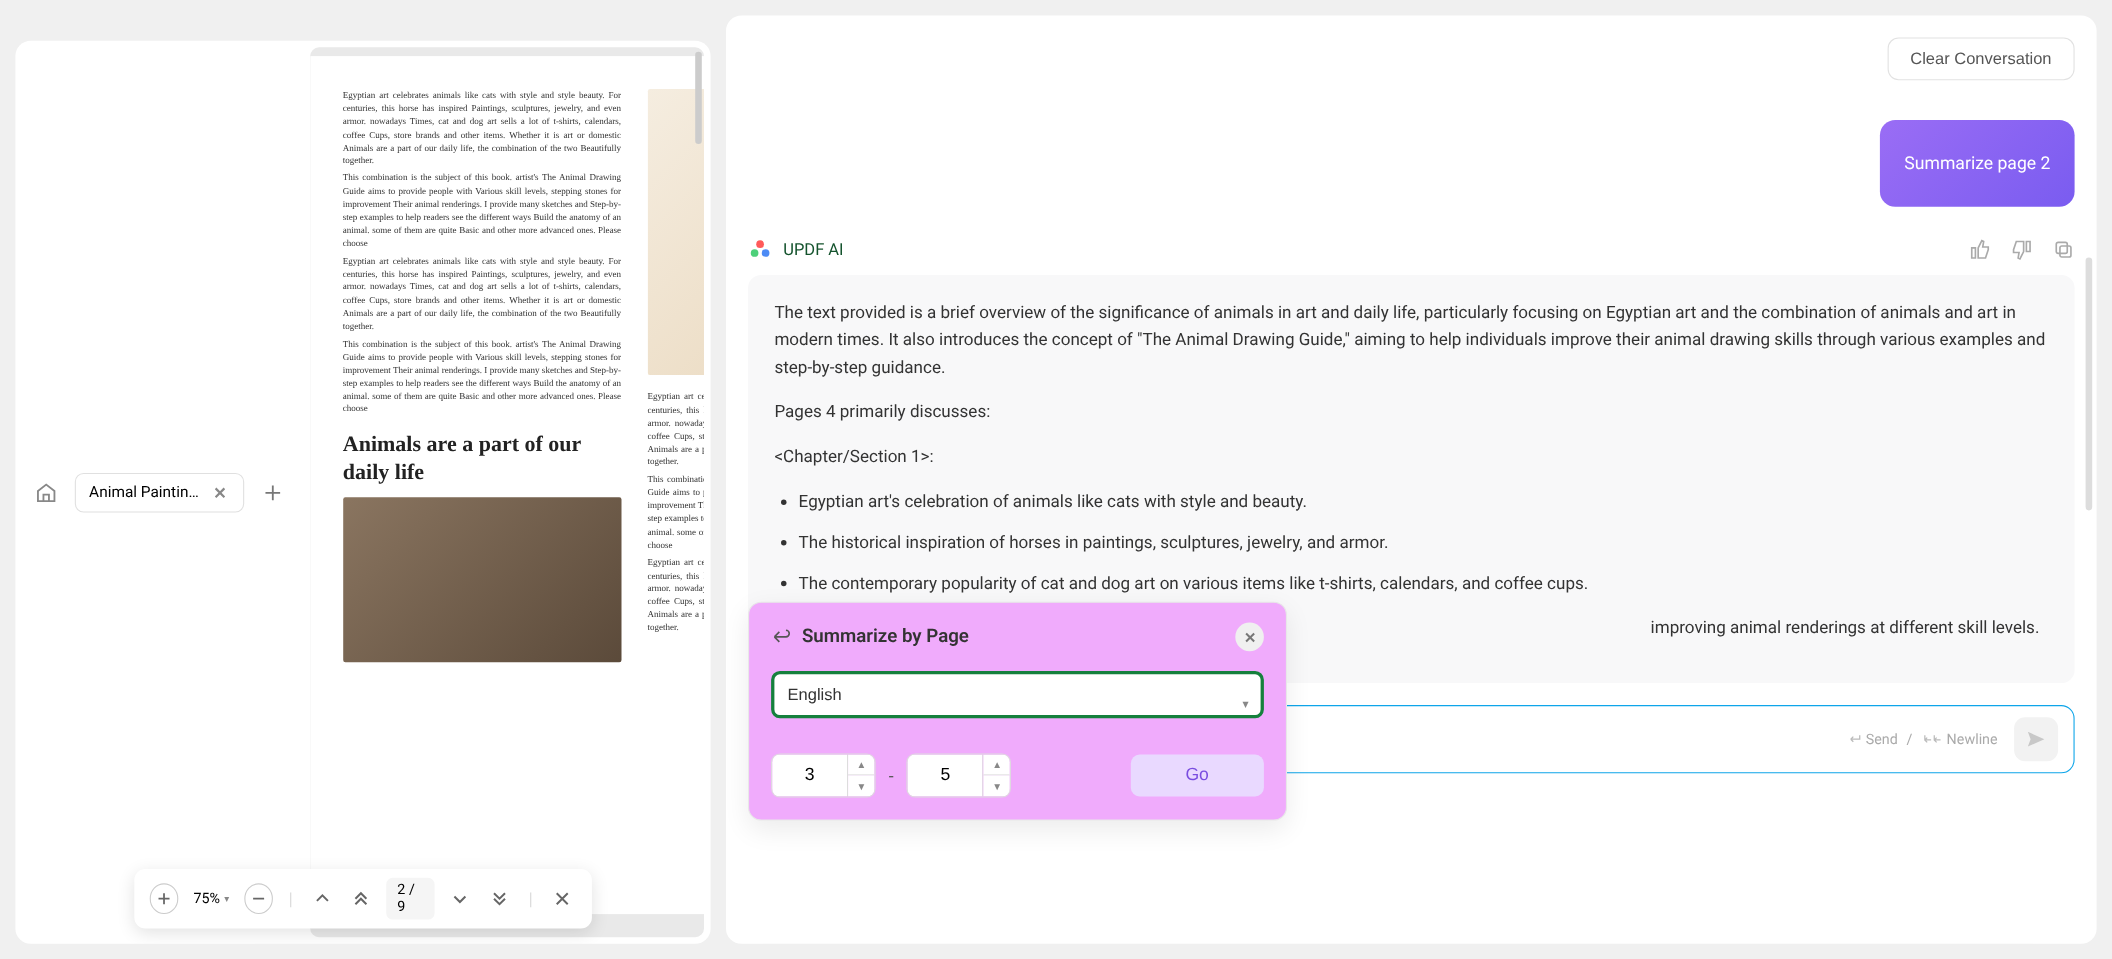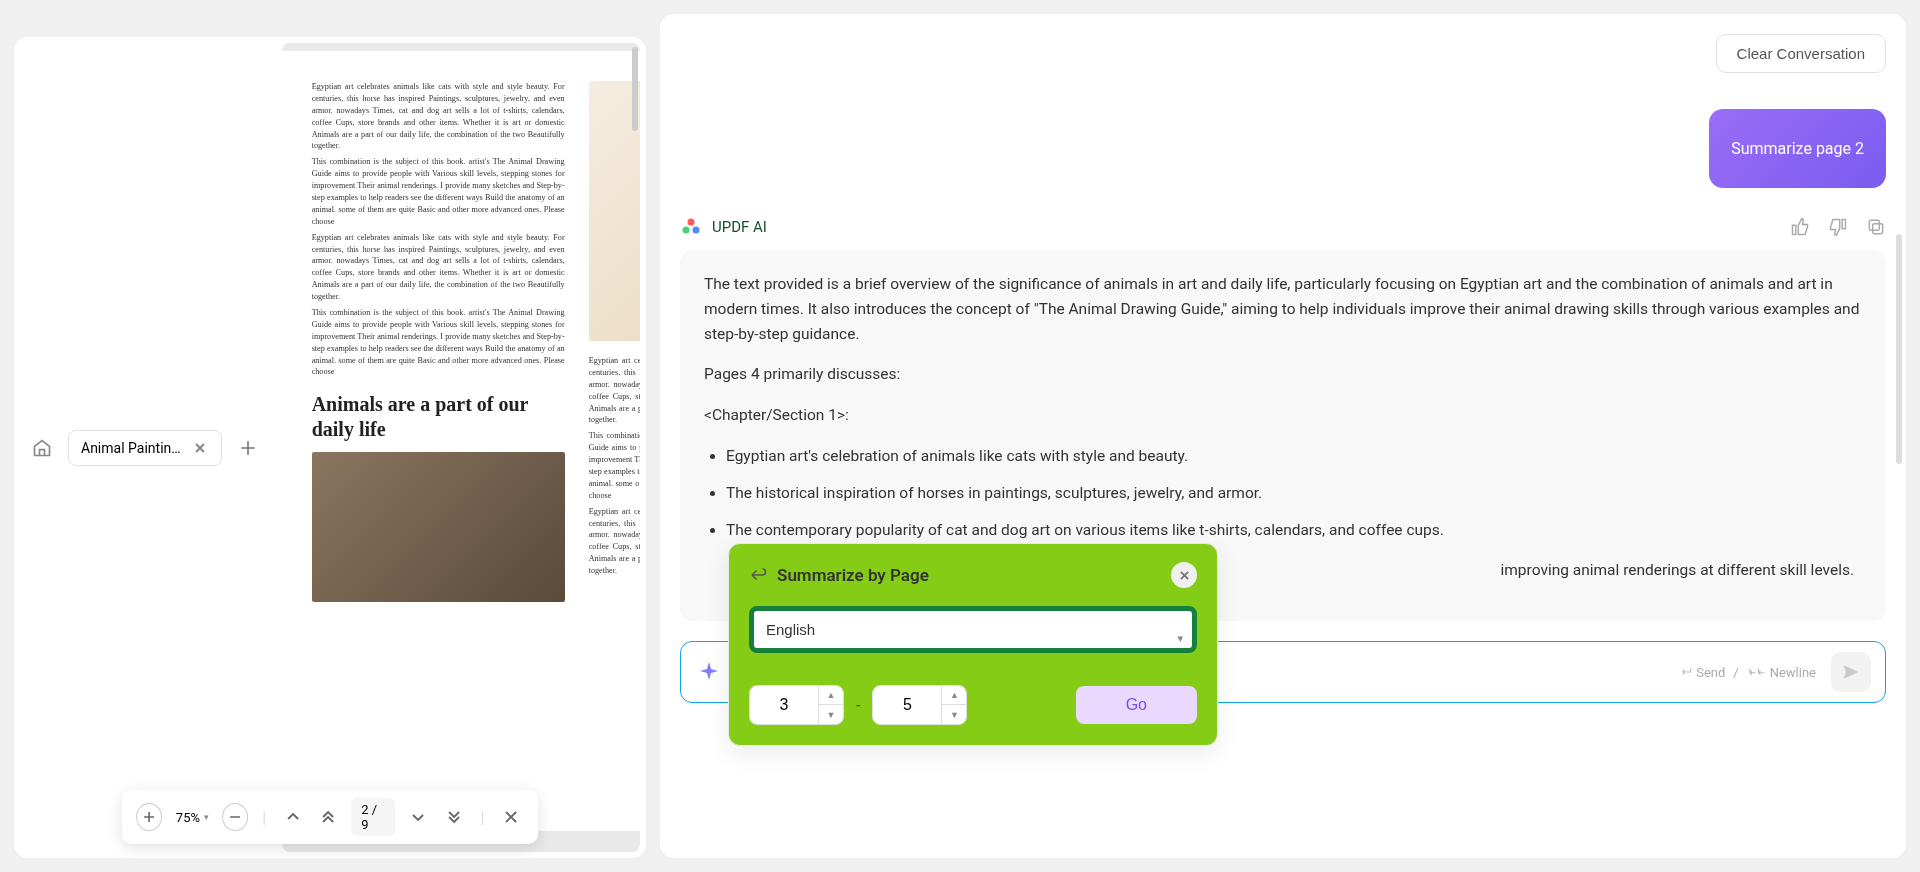--- a/index.html
+++ b/index.html
@@ -218,26 +218,25 @@
 .ai-body p { margin-bottom: 16px; }
 .ai-body ul { margin: 6px 0 16px 22px; }
 .ai-body li { margin-bottom: 12px; }
 
 
 .popover {
   position: absolute;
   left: 20px;
   bottom: 112px;
   width: 490px;
-  background: #84cc16;
+  background: #f0abfc;
   border: 1px solid #e8e8e8;
   border-radius: 12px;
   padding: 18px 20px 20px 20px;
   box-shadow: 0 8px 24px rgba(0,0,0,.08);
-  margin-left: 48px;
 }
 .popover-head {
   display: flex;
   align-items: center;
   gap: 10px;
   margin-bottom: 18px;
 }
 .popover-head .icon { color: #555; }
 .popover-title { font-size: 17px; font-weight: 600; color: #333; }
 .popover-close {
@@ -245,21 +244,21 @@
   width: 26px; height: 26px;
   border-radius: 50%;
   background: #f0f0f0;
   display: flex; align-items: center; justify-content: center;
   cursor: pointer;
   color: #666;
   font-size: 14px;
 }
 .lang-select {
   width: 100%;
-  border: 5px solid #15803d;
+  border: 3px solid #15803d;
   border-radius: 8px;
   padding: 10px 12px;
   font-size: 15px;
   color: #333;
   background: #fff;
   margin-bottom: 16px;
   appearance: none;
   position: relative;
 }
 .select-wrap { position: relative; margin-bottom:16px; }

